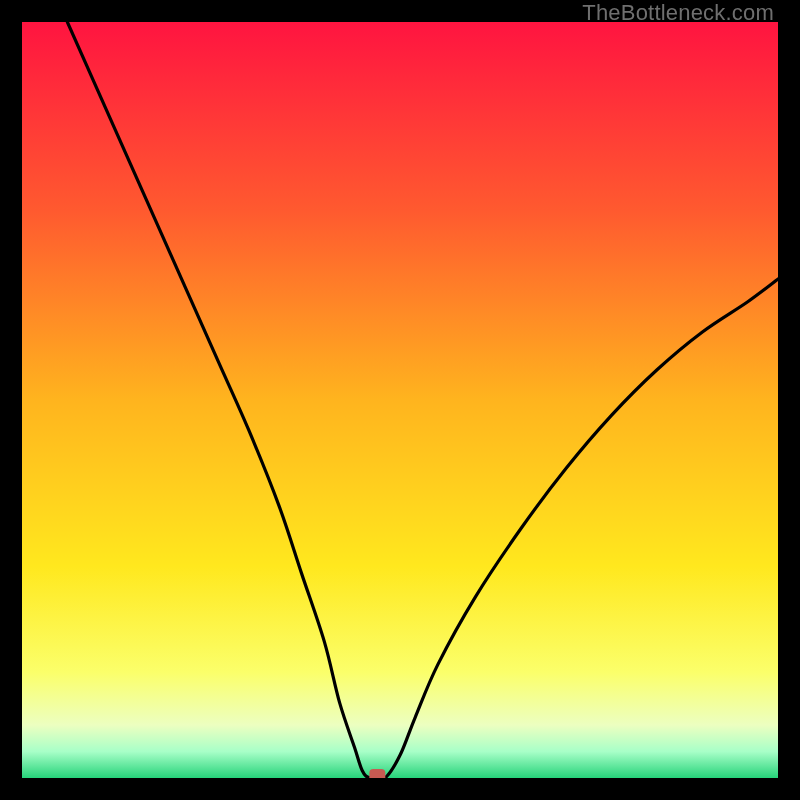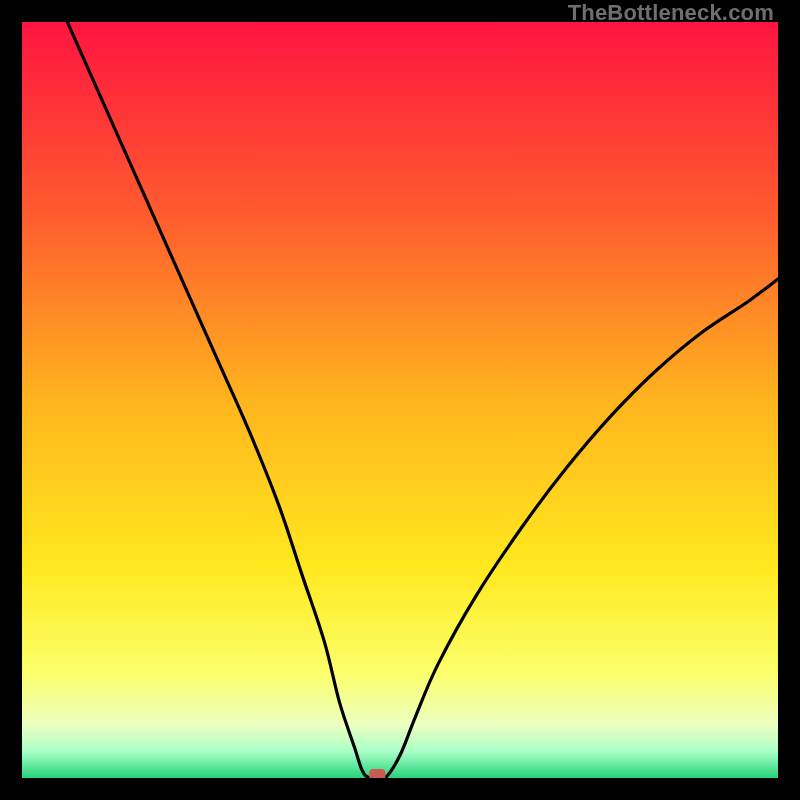--- a/index.html
+++ b/index.html
@@ -17,21 +17,21 @@
     top: 22px;
     width: 756px;
     height: 756px;
     background: #000;
   }
   .watermark {
     position: absolute;
     top: 0;
     right: 26px;
     font-size: 22px;
-    font-weight: 700;
+    font-weight: 400;
     color: #6f6f6f;
     letter-spacing: 0.2px;
     user-select: none;
   }
   svg {
     display: block;
   }
 </style>
 </head>
 <body>

